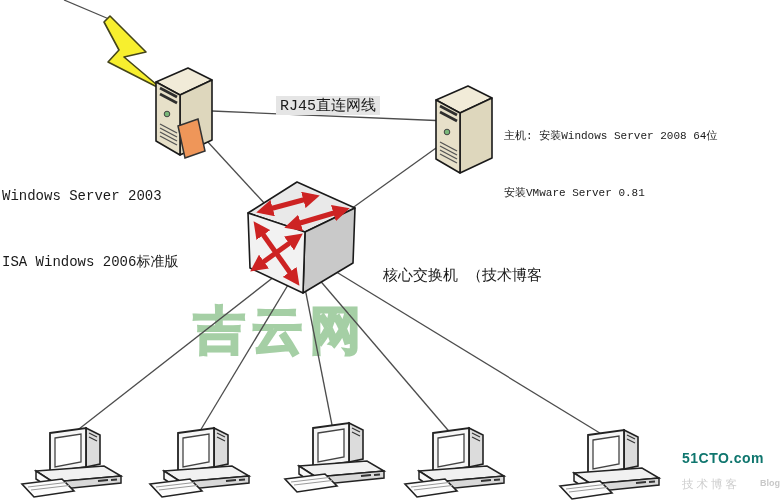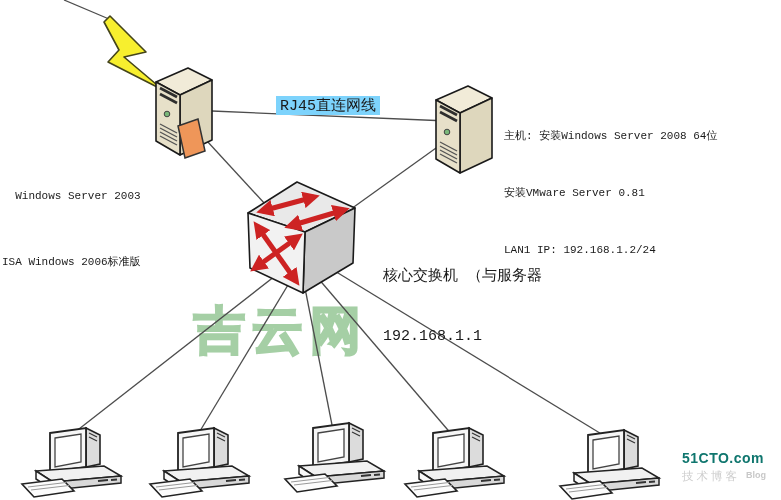--- a/index.html
+++ b/index.html
@@ -3,38 +3,38 @@
 <meta charset="utf-8">
 <style>
   html,body{margin:0;padding:0;background:#fff;}
   .stage{
     position:relative;width:781px;height:500px;background:#ffffff;overflow:hidden;
     font-family:"Liberation Mono","DejaVu Sans Mono",monospace;color:#1a1a1a;
   }
   .layer{position:absolute;left:0;top:0;z-index:2;}
   .lbl{position:absolute;white-space:pre;z-index:3;}
   .lbl div{white-space:pre;}
-  #isa-label{left:2px;top:141px;font-size:11px;line-height:22px;text-align:right;}
+  #isa-label{left:2px;top:141px;font-size:14px;line-height:22px;}
   #host-info{left:504px;top:89px;font-size:11px;line-height:19px;}
   #switch-label{left:383px;top:227px;font-size:15px;line-height:20px;}
-  #rj45-label{left:276px;top:96px;font-size:15px;background:#7dd3fc;padding:0 4px;z-index:4;text-align:center;}
+  #rj45-label{left:276px;top:96px;font-size:15px;background:#e5e5e5;padding:0 4px;z-index:4;text-align:center;}
   #watermark{
     position:absolute;left:194px;top:297px;z-index:1;
     font-family:"Liberation Sans",sans-serif;font-weight:bold;
     font-size:51px;letter-spacing:7px;
     color:rgba(220,238,220,0.35);
     -webkit-text-stroke:2.5px #a5cfa5;
   }
   #logo{position:absolute;left:682px;top:450px;z-index:3;font-family:"Liberation Sans",sans-serif;}
   #logo .site{
     font-size:14px;font-weight:bold;color:#0f766e;letter-spacing:0.5px;
     text-shadow:1px 1px 0 #ffffff;
   }
-  #logo .tagline{font-size:11.5px;color:#cdcdcd;letter-spacing:3px;margin-top:3px;display:inline-block;text-align:center;}
-  #logo .badge{font-size:9px;font-weight:bold;color:#c8c8c8;margin-left:6px;vertical-align:2px;}
+  #logo .tagline{font-size:11.5px;color:#cdcdcd;letter-spacing:3px;margin-top:11px;display:inline-block;text-align:center;}
+  #logo .badge{font-size:9px;font-weight:bold;color:#c8c8c8;margin-left:20px;vertical-align:2px;}
   svg .net-line{stroke:#4d4d4d;stroke-width:1.3;fill:none;}
   svg .face{stroke:#1a1a1a;stroke-width:1.6;stroke-linejoin:round;}
   svg .arrow{stroke:#cd2323;stroke-width:5;stroke-linecap:butt;}
 </style>
 </head>
 <body>
 
 <div class="stage">
 
   <div id="watermark">吉云网</div>
@@ -118,26 +118,24 @@
   <div class="lbl" id="isa-label">
     <div>Windows Server 2003</div>
     <div>ISA Windows 2006标准版</div>
   </div>
 
   <div class="lbl" id="rj45-label">RJ45直连网线</div>
 
   <div class="lbl" id="host-info">
     <div>主机: 安装Windows Server 2008 64位</div>
     <div>安装VMware Server 0.81</div>
-    <div>LAN1 IP: 192.168.1.2/24</div>
   </div>
 
   <div class="lbl" id="switch-label">
-    <div>核心交换机 （与服务器</div>
-    <div>192.168.1.1</div>
+    <div>核心交换机 （技术博客</div>
   </div>
 
   <div id="logo">
     <div class="site">51CTO.com</div>
     <span class="tagline">技术博客</span><span class="badge">Blog</span>
   </div>
 
 </div>
 
 </body></html>

